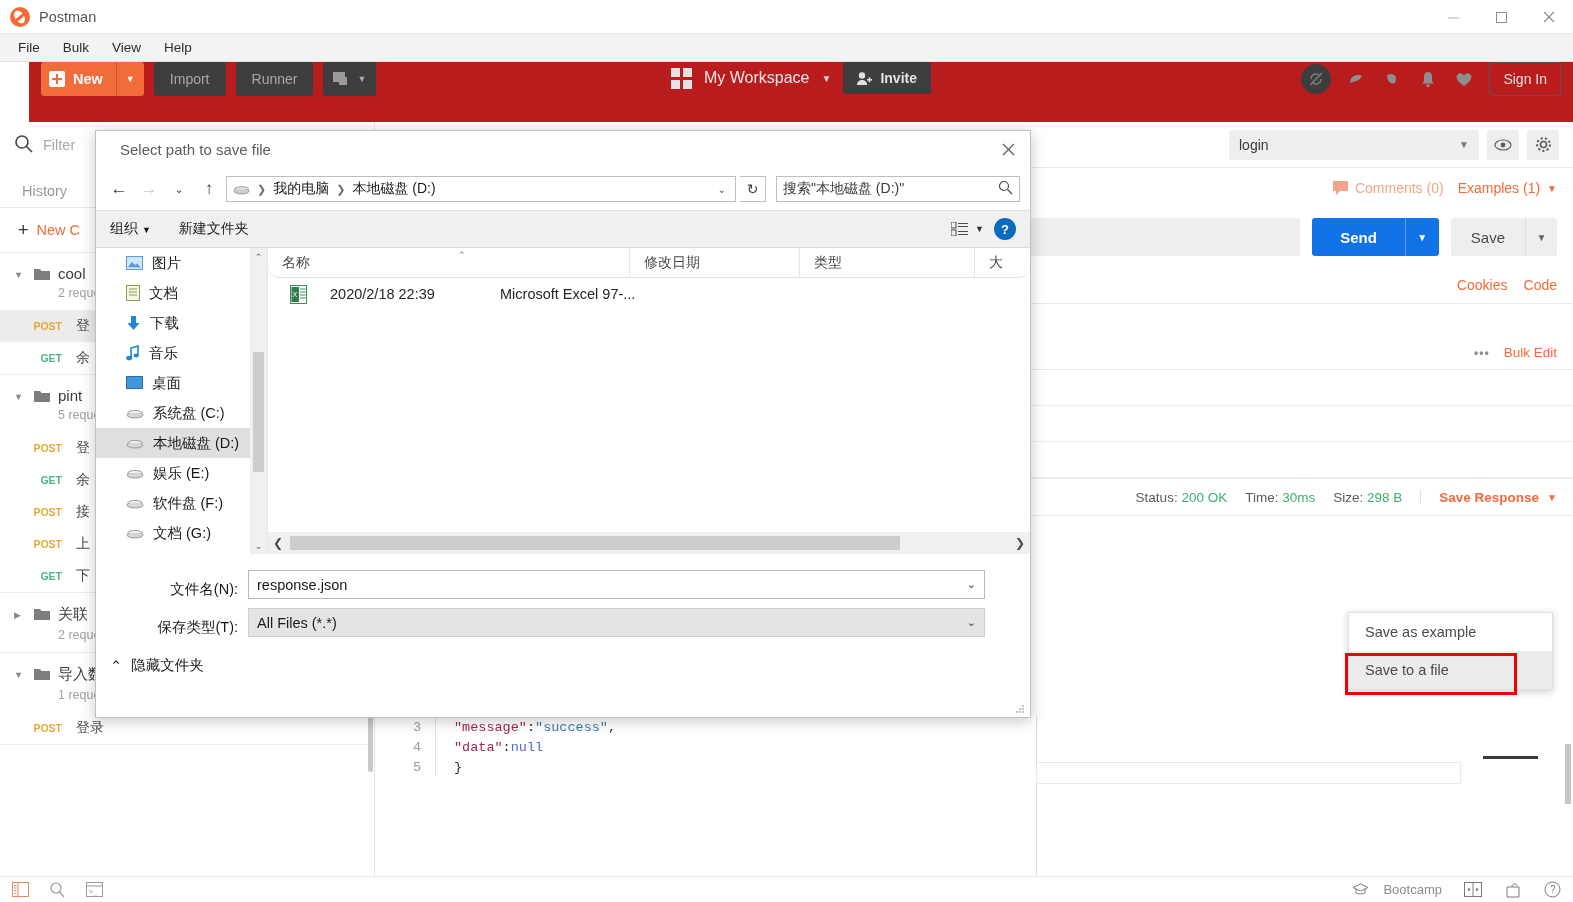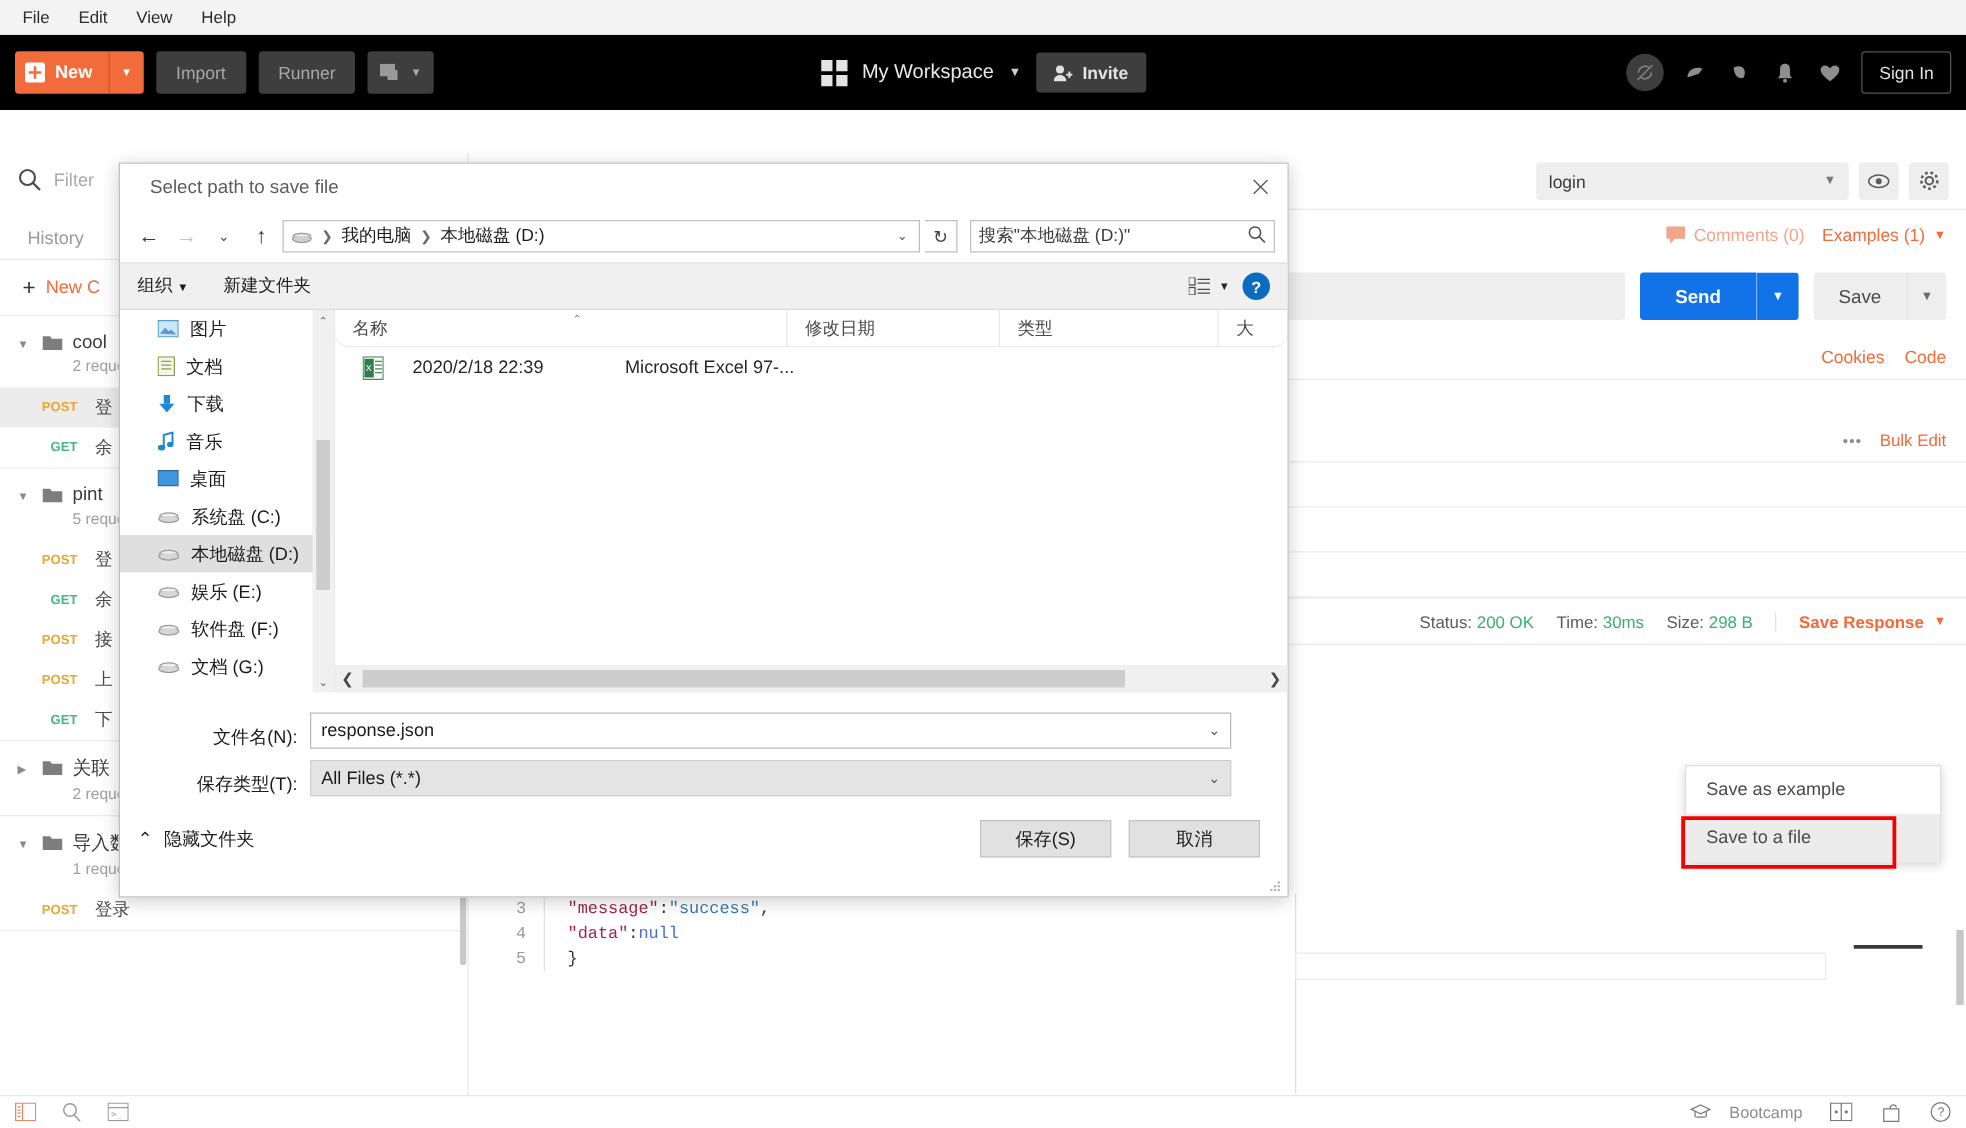--- a/index.html
+++ b/index.html
@@ -37,22 +37,22 @@
              color:#9b9b9b; font-size:15px; }
   .win-btn svg { display:block; }
 
   .menubar {
     height:28px; background:#f3f3f3; border-bottom:1px solid #e2e2e2;
     display:flex; align-items:center; padding-left:8px; gap:3px;
   }
   .menu-item { padding:3px 10px; font-size:13.5px; color:#2c2c2c; }
 
   .toolbar {
-    height:60px; background:#000000; display:flex; align-items:center;
-    padding:0 12px; position:relative;
+    height:60px; background:#b91c1c; display:flex; align-items:flex-start;
+    padding:0 12px; position:relative;margin-left:29px;
   }
   .btn-new {
     display:flex; align-items:center; height:34px; background:#f26b3a;
     border-radius:3px; color:#fff; font-weight:bold; font-size:14.5px; overflow:hidden;
   }
   .btn-new .lbl { padding:0 13px 0 8px; display:flex; align-items:center; gap:8px; }
   .plus-box { width:16px; height:16px; background:#fff; border-radius:2px; position:relative; }
   .plus-box:before,.plus-box:after{ content:""; position:absolute; background:#f26b3a; }
   .plus-box:before{ left:7px; top:3px; width:2px; height:10px; }
   .plus-box:after{ left:3px; top:7px; width:10px; height:2px; }
@@ -256,24 +256,46 @@
         font-size:14.5px; color:#4a4a4a; }
   .mi.hl { background:#ececec; }
   #menu-highlight { position:absolute; left:1345px; top:653px; width:172px; height:42px;
                     border:3px solid #f50000; z-index:45; }
 </style>
 </head>
 <body>
 
 <div id="postman">
 
+  <div class="titlebar">
+    <div class="pm-logo"></div>
+    <div class="title-text">Postman</div>
+    <div class="win-ctrls">
+      <div class="win-btn">
+        <svg width="13" height="13">
+            <line x1="1" y1="7" x2="12" y2="7" stroke="#b3b3b3" stroke-width="1"></line>
+          </svg>
+      </div>
+      <div class="win-btn">
+        <svg width="13" height="13">
+            <rect x="1.5" y="1.5" width="10" height="10" fill="none" stroke="#8f8f8f" stroke-width="1"></rect>
+          </svg>
+      </div>
+      <div class="win-btn">
+        <svg width="14" height="14">
+            <line x1="2" y1="2" x2="12" y2="12" stroke="#8f8f8f" stroke-width="1.2"></line>
+            <line x1="12" y1="2" x2="2" y2="12" stroke="#8f8f8f" stroke-width="1.2"></line>
+          </svg>
+      </div>
+    </div>
+  </div>
 
   <div class="menubar">
     <div class="menu-item">File</div>
-    <div class="menu-item">Edit</div>
+    <div class="menu-item">Bulk</div>
     <div class="menu-item">View</div>
     <div class="menu-item">Help</div>
   </div>
 
   <div class="toolbar">
     <div class="btn-new">
       <span class="lbl">
           <span class="plus-box"></span>
           <span>New</span>
         </span>
@@ -819,24 +841,20 @@
         <span class="vc">⌄</span>
       </span>
     </div>
   </div>
 
   <div class="dlg-foot">
     <span class="hide-folders">
       <span>⌃</span>
       <span>隐藏文件夹</span>
     </span>
-    <span class="foot-btns">
-      <span class="wbtn">保存(S)</span>
-      <span class="wbtn">取消</span>
-    </span>
   </div>
 
   <span class="grip">
     <svg width="12" height="12">
         <circle cx="9" cy="3" r="1" fill="#b5b5b5"></circle>
         <circle cx="9" cy="6" r="1" fill="#b5b5b5"></circle>
         <circle cx="6" cy="6" r="1" fill="#b5b5b5"></circle>
         <circle cx="9" cy="9" r="1" fill="#b5b5b5"></circle>
         <circle cx="6" cy="9" r="1" fill="#b5b5b5"></circle>
         <circle cx="3" cy="9" r="1" fill="#b5b5b5"></circle>

